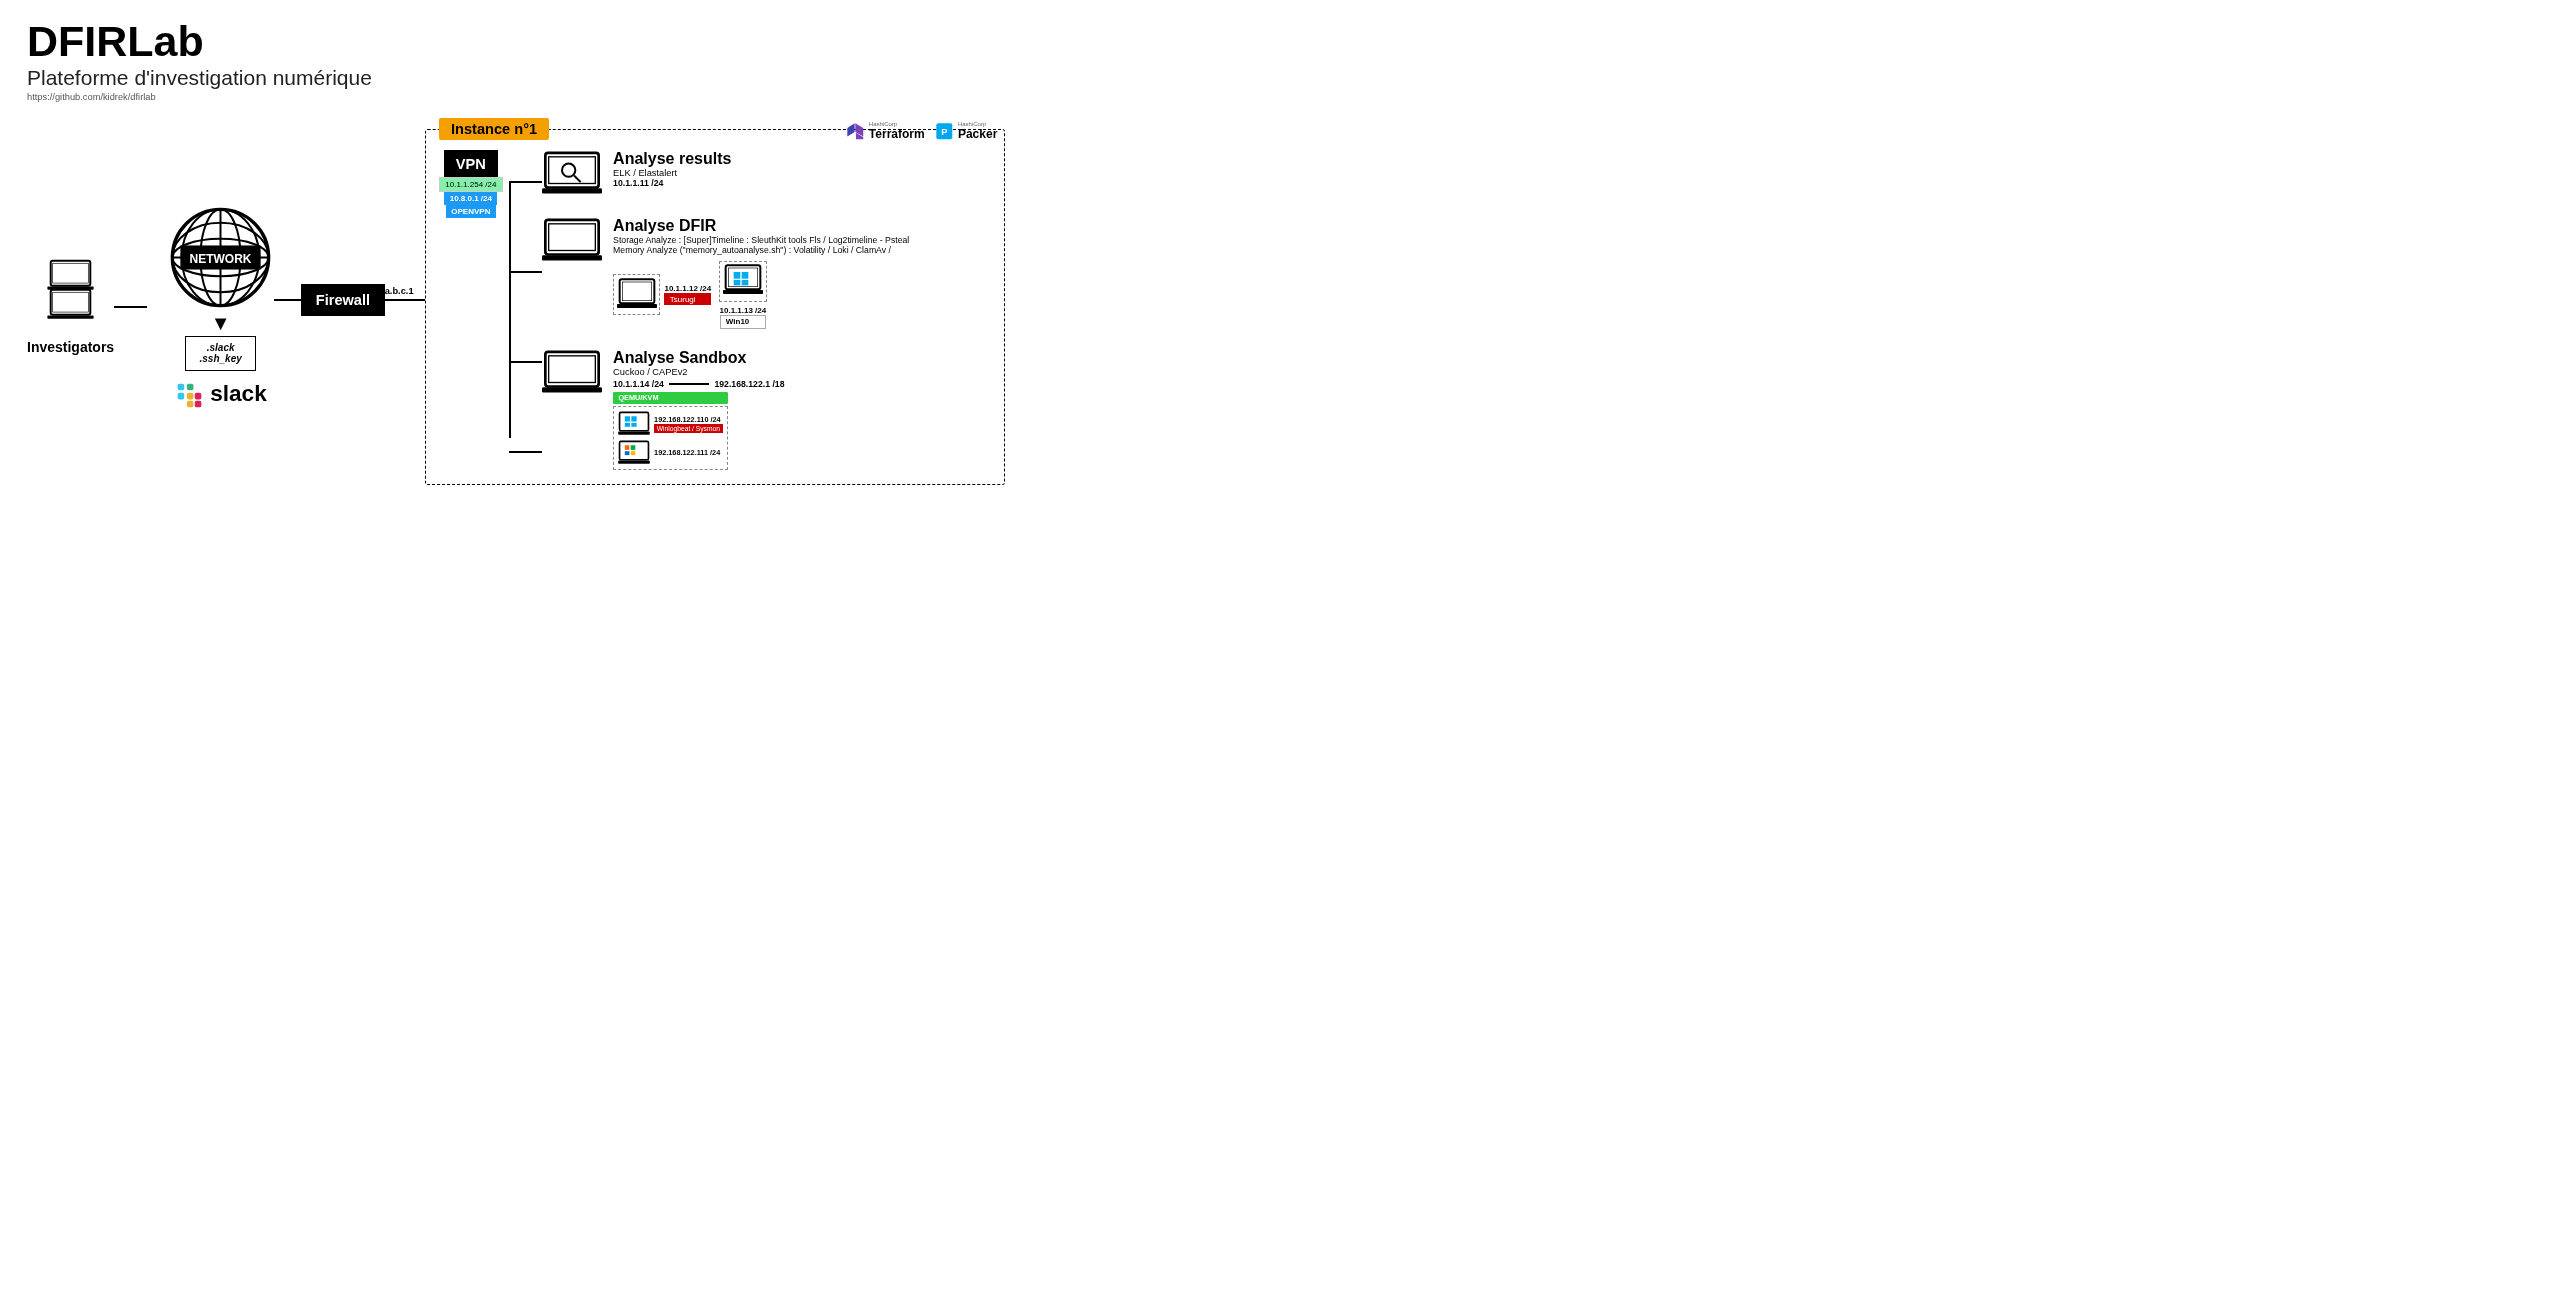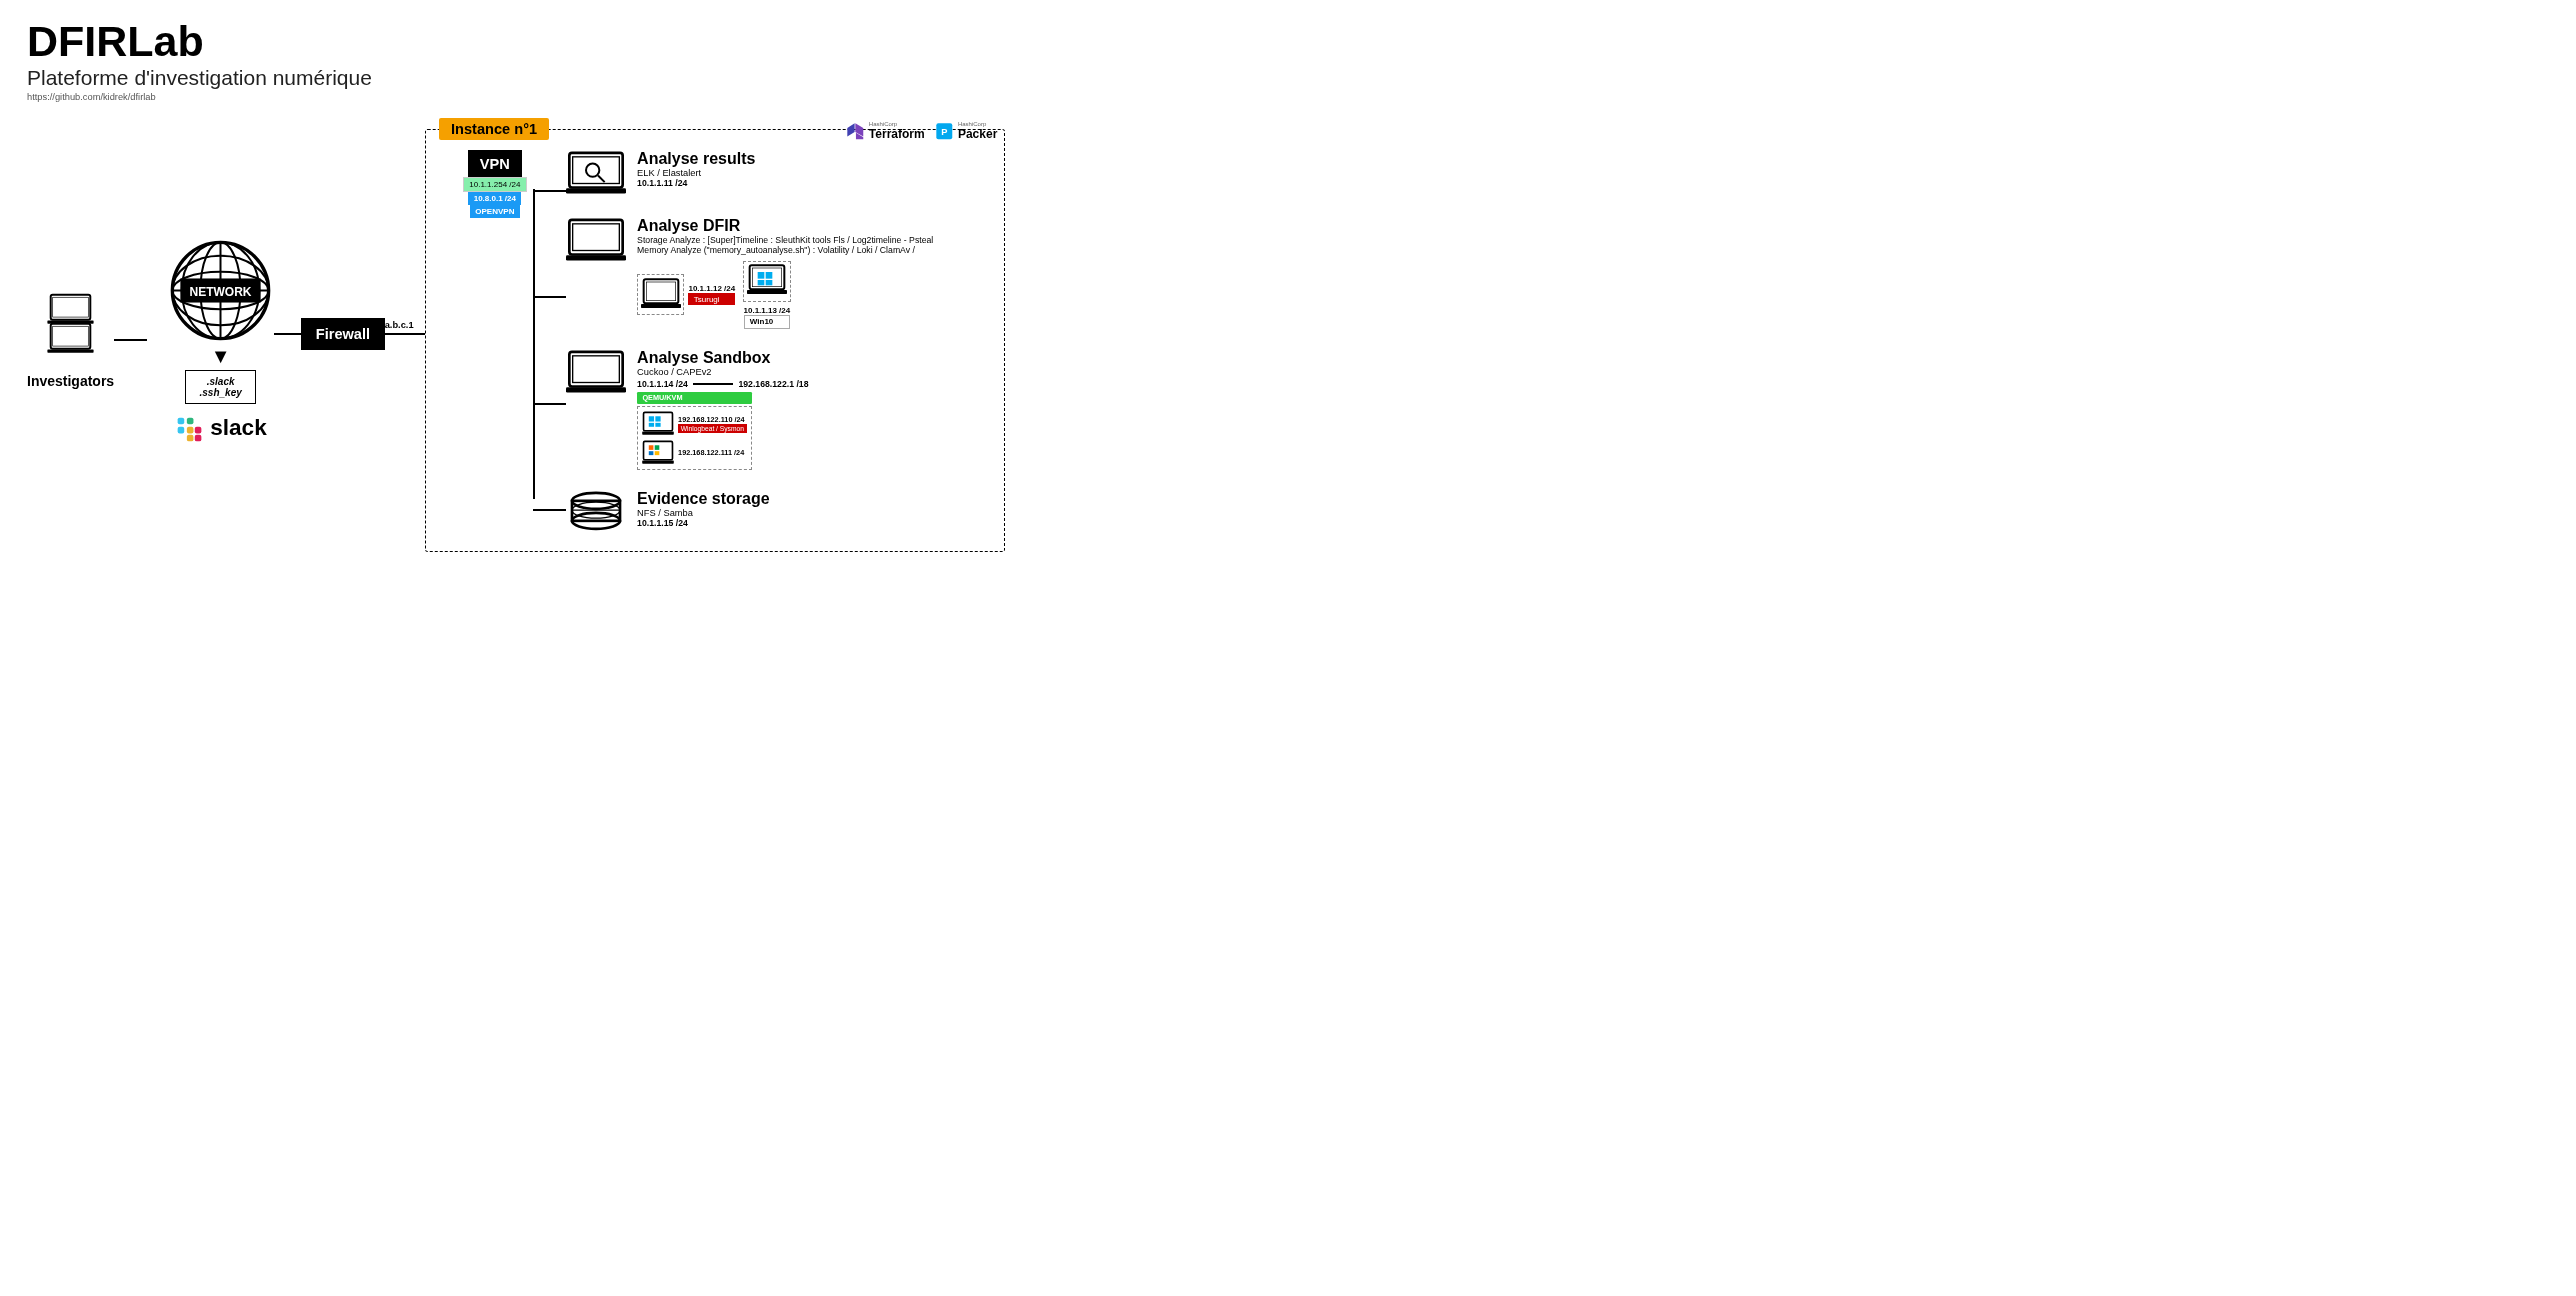--- a/index.html
+++ b/index.html
@@ -206,21 +206,21 @@
           <rect x="2" y="2" width="24" height="24" rx="3" fill="#02A8EF"></rect>
           <text x="14" y="20" text-anchor="middle" fill="#fff" font-size="14" font-weight="900" font-family="Arial">P</text>
         </svg>
         <div>
           <div style="font-size:6px;color:#666;">HashiCorp</div>
           <div style="font-size:12px;font-weight:700;">Packer</div>
         </div>
       </div>
     </div>
 
-    <div style="display:flex;align-items:stretch;gap:0;margin-left:24px;">
+    <div style="display:flex;align-items:stretch;gap:0;">
 
       <div style="display:flex;flex-direction:column;align-items:center;margin-right:6.7px;">
         <div style="background:#000;color:#fff;font-size:14.6px;font-weight:900;padding:5.3px 12px;text-align:center;min-width:53px;">
           <span>VPN</span>
         </div>
         <div style="background:#86efac;color:#000;font-size:8px;font-weight:400;padding:2px 5.3px;text-align:center;border:0.7px solid #ccc;">10.1.1.254 /24</div>
         <div style="background:#1a9af5;color:#fff;font-size:8px;font-weight:600;padding:2px 5.3px;text-align:center;">10.8.0.1 /24</div>
         <div style="background:#1a9af5;color:#fff;font-size:8px;font-weight:700;padding:2px 5.3px;text-align:center;">OPENVPN</div>
       </div>
 
@@ -351,34 +351,19 @@
                     <div>
                       <div style="font-size:7.3px;font-weight:600;">192.168.122.111 /24</div>
                     </div>
                   </div>
                 </div>
               </div>
             </div>
           </div>
         </div>
 
-        <div class="service-item">
-
-          <svg width="60" height="47" viewBox="0 0 90 70">
-            <ellipse cx="45" cy="16" rx="36" ry="12" fill="none" stroke="#000" stroke-width="4"></ellipse>
-            <rect x="9" y="16" width="72" height="30" fill="none" stroke="#000" stroke-width="4"></rect>
-            <ellipse cx="45" cy="46" rx="36" ry="12" fill="none" stroke="#000" stroke-width="4"></ellipse>
-            <ellipse cx="45" cy="30" rx="36" ry="12" fill="none" stroke="#000" stroke-width="2"></ellipse>
-            <line x1="9" y1="30" x2="81" y2="30" stroke="#000" stroke-width="2"></line>
-          </svg>
-          <div class="service-details">
-            <div style="font-size:16px;font-weight:900;">Evidence storage</div>
-            <div style="font-size:9.3px;">NFS / Samba</div>
-            <div style="font-size:8.7px;font-weight:600;">10.1.1.15 /24</div>
-          </div>
-        </div>
 
       </div>
     </div>
   </div>
 
 </div>
 
 
 </body></html>

